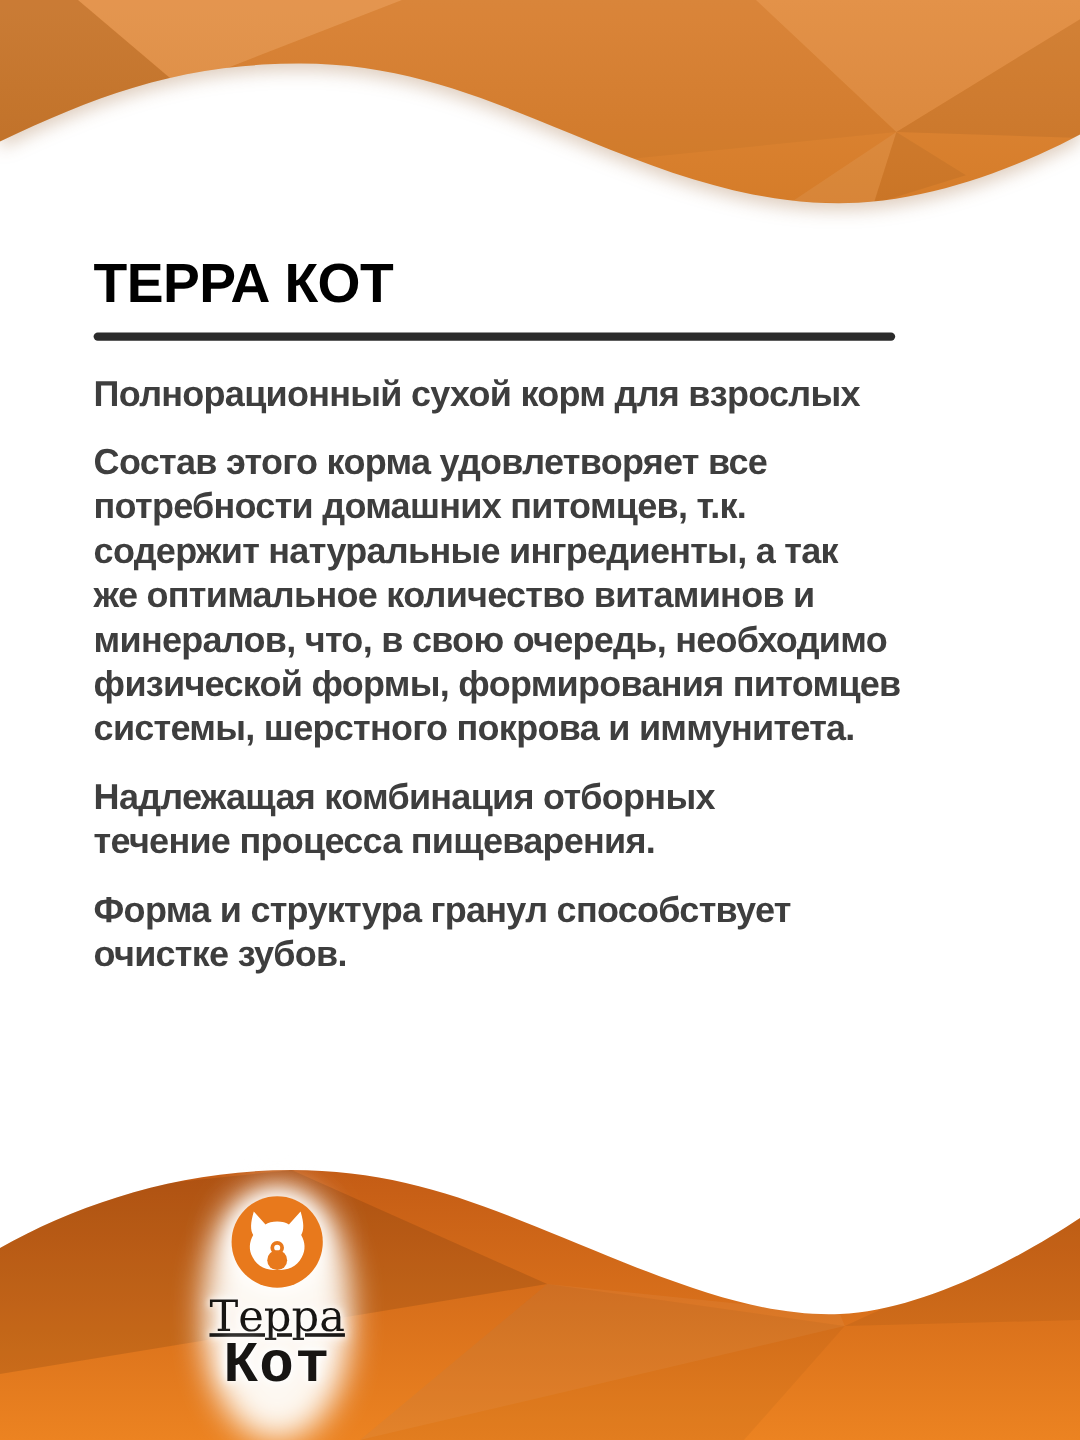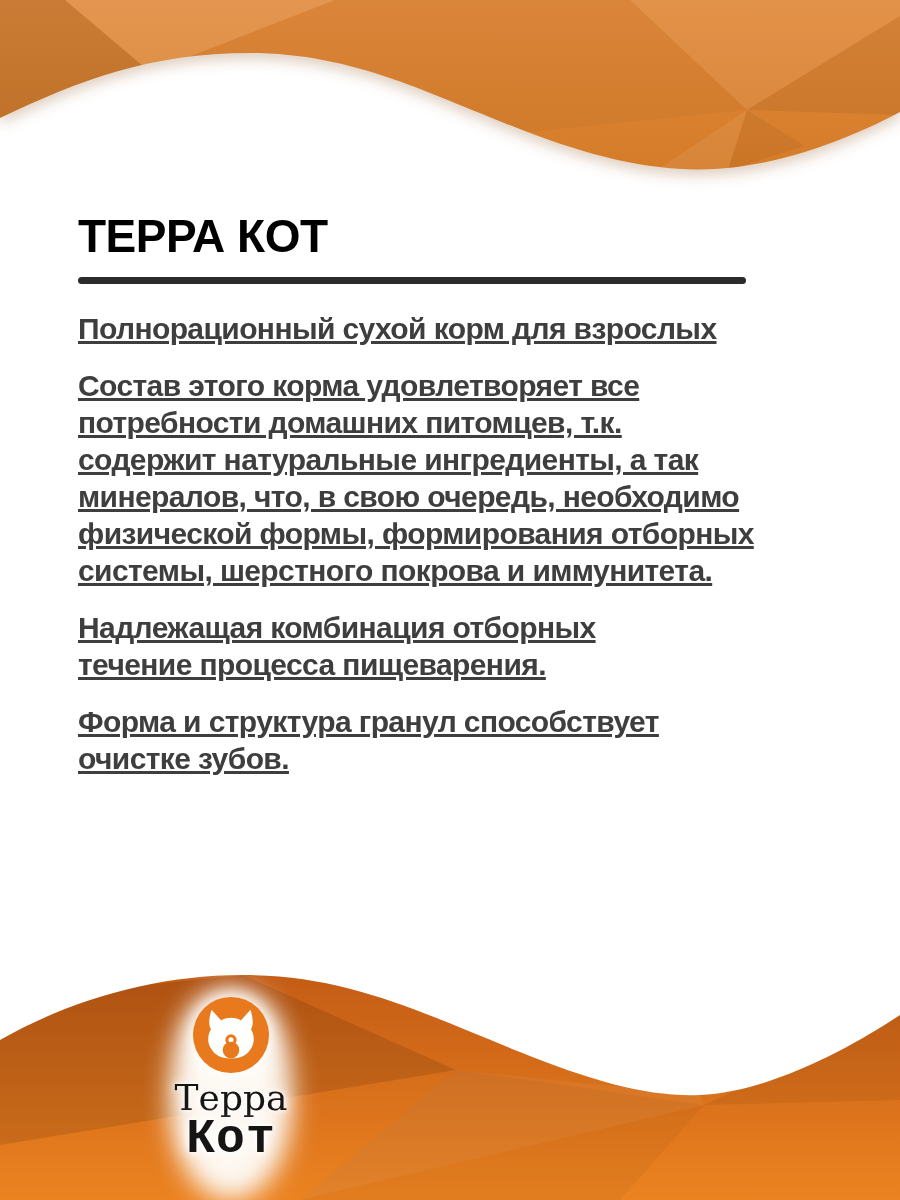--- a/index.html
+++ b/index.html
@@ -34,21 +34,20 @@
     margin-top: 18px;
     border-radius: 4px;
     background: #2b2b2b;
   }
   .body-paragraph {
     margin: 20px 0 0 0;
     font-size: 30px; line-height: 37px;
     font-weight: 700;
     letter-spacing: -0.6px;
     color: #3e3e3e;
-    text-decoration: underline;
   }
   .body-paragraph.first { margin-top: 26px; }
   .body-paragraph .line { display: block; white-space: nowrap; }
 
   
   .footer-wave {
     position: absolute; left: 0; top: 970px;
     width: 900px; height: 230px;
   }
 
@@ -69,21 +68,21 @@
     position: relative;
     display: block; margin: 0 auto;
     filter: drop-shadow(0 0 8px rgba(255,255,255,0.95)) drop-shadow(0 0 16px rgba(255,255,255,0.8));
   }
   .brand-line1, .brand-line2 {
     position: relative;
     font-family: "DejaVu Serif", "Liberation Serif", serif;
     color: #171513;
     text-shadow: 0 0 5px #fff, 0 0 10px #fff, 0 0 18px #fff;
   }
-  .brand-line1 { font-size: 36px; line-height: 40px; margin-top: 4px; font-weight: 500; }
+  .brand-line1 { font-size: 36px; line-height: 40px; margin-top: 4px; font-weight: 500; text-decoration: underline; }
   .brand-line2 { font-size: 48px; line-height: 42px; font-weight: 700; letter-spacing: 1px; font-family: Liberation Mono, monospace; }
 </style>
 </head>
 <body>
 
 <svg class="header-wave" viewBox="0 0 900 200" preserveAspectRatio="none" aria-hidden="true">
   <defs>
     <linearGradient id="hg" x1="0" y1="0" x2="0" y2="1">
       <stop offset="0" stop-color="#E18A3C"></stop>
       <stop offset="1" stop-color="#D57C29"></stop>
@@ -111,22 +110,23 @@
   <div class="title-divider"></div>
 
   <p class="body-paragraph first">
     <span class="line">Полнорационный сухой корм для взрослых</span>
   </p>
 
   <p class="body-paragraph">
     <span class="line">Состав этого корма удовлетворяет все</span>
     <span class="line">потребности домашних питомцев, т.к.</span>
     <span class="line">содержит натуральные ингредиенты, а так</span>
+    <span class="line">же оптимальное количество витаминов и</span>
     <span class="line">минералов, что, в свою очередь, необходимо</span>
-    <span class="line">физической формы, формирования отборных</span>
+    <span class="line">физической формы, формирования питомцев</span>
     <span class="line">системы, шерстного покрова и иммунитета.</span>
   </p>
 
   <p class="body-paragraph">
     <span class="line">Надлежащая комбинация отборных</span>
     <span class="line">течение процесса пищеварения.</span>
   </p>
 
   <p class="body-paragraph">
     <span class="line">Форма и структура гранул способствует</span>

